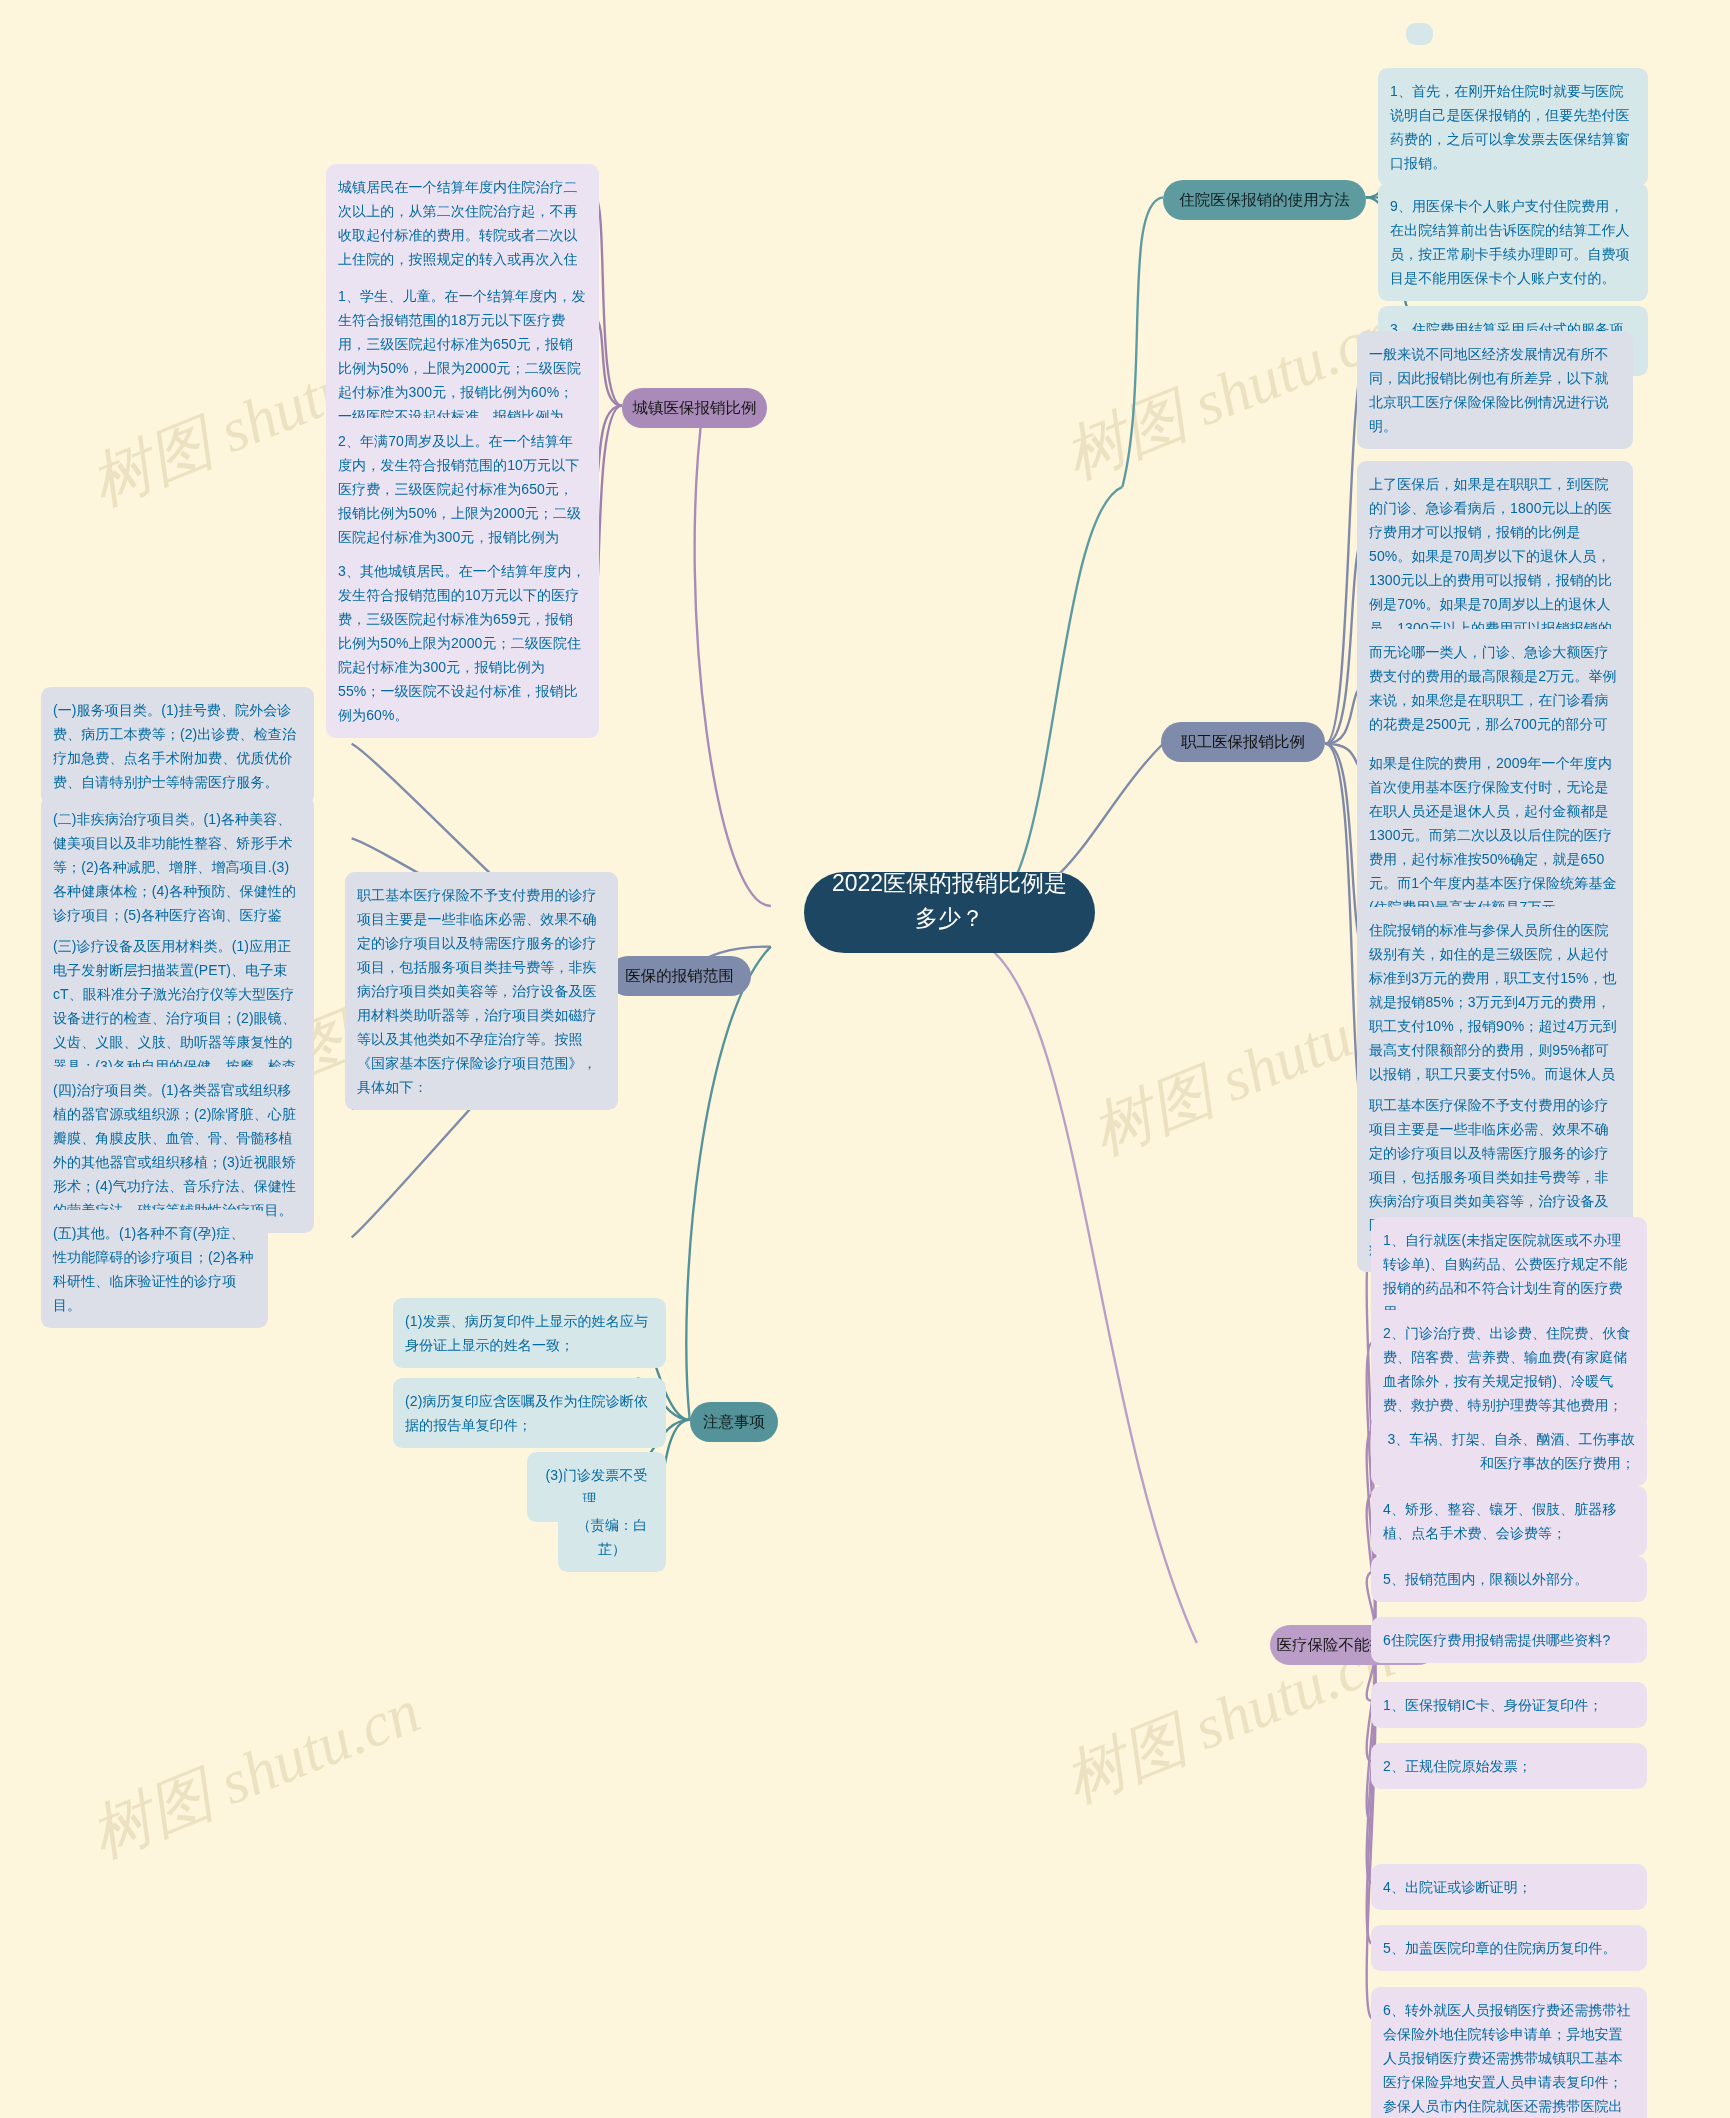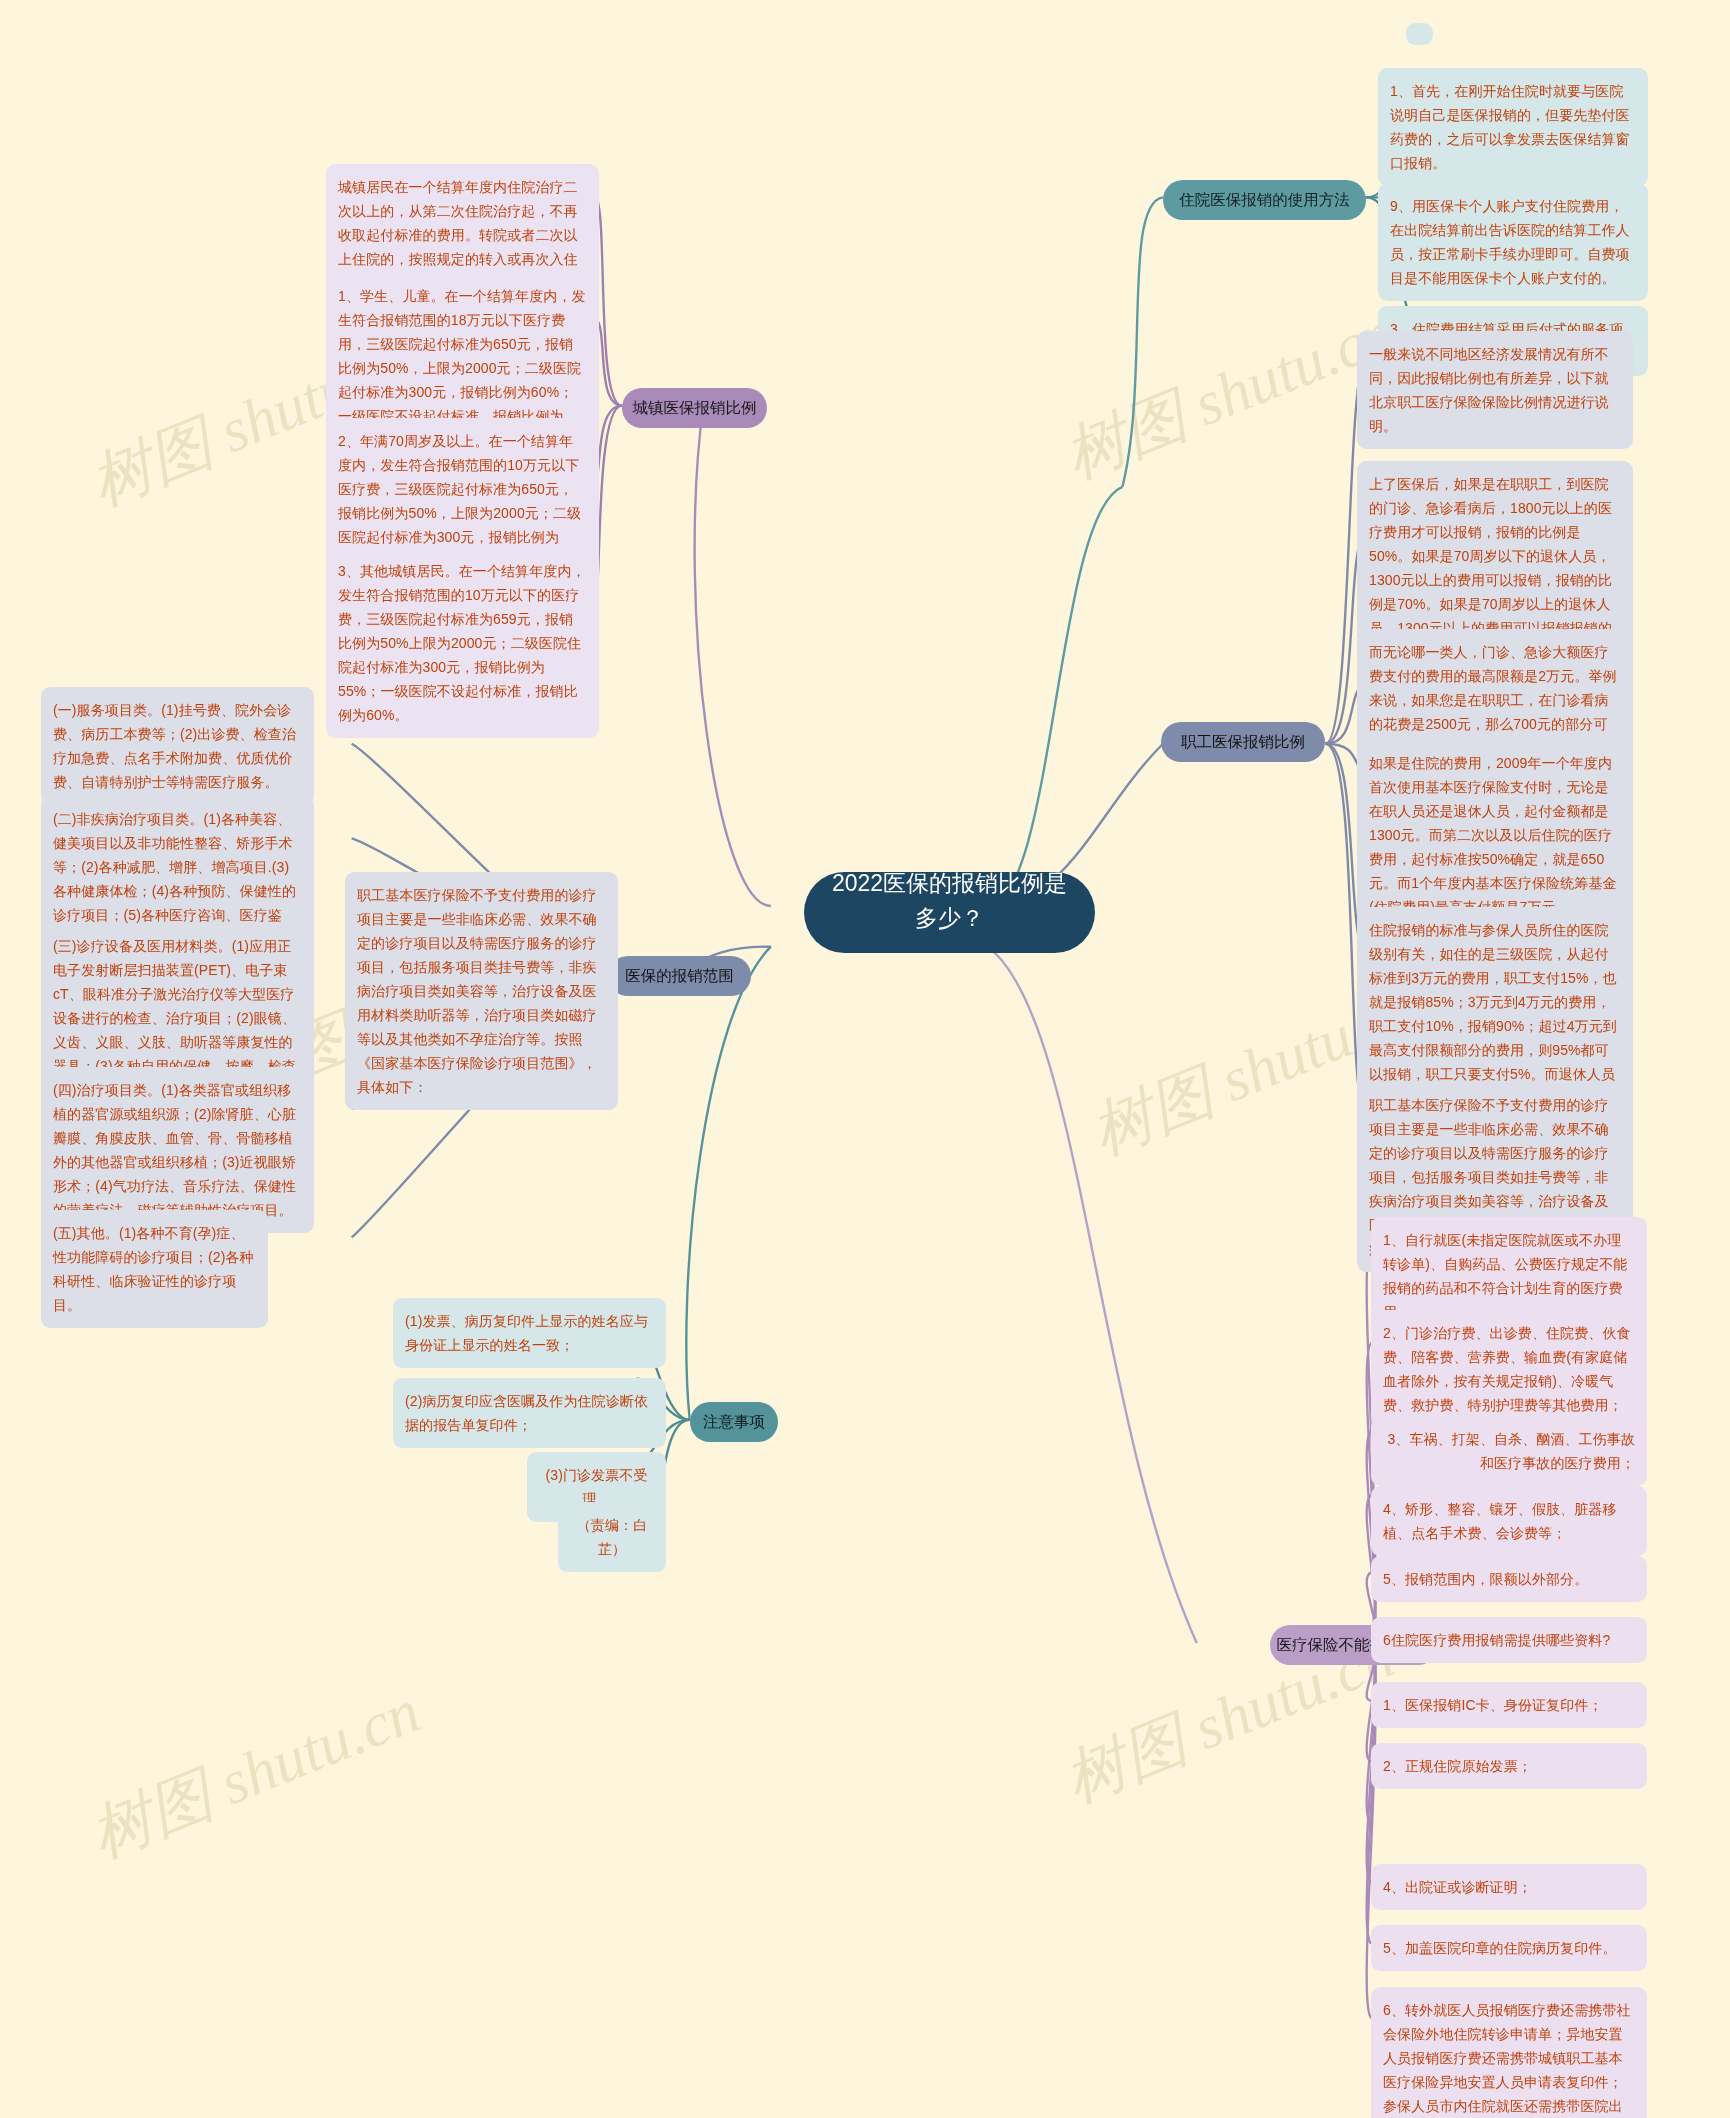--- a/index.html
+++ b/index.html
@@ -14,21 +14,21 @@
   #canvas { position:absolute; inset:0; }
   svg.links { position:absolute; left:0; top:0; width:1731px; height:2119px; pointer-events:none; }
 
   
   .leaf {
     position:absolute;
     border-radius: 9.5px;
     padding: 10.8px 12px;
     font-size: 14px;
     line-height: 1.72;
-    color: #c2410c;
+    color: #0369a1;
     letter-spacing: 0.1px;
   }
   .leaf.purple  { background:#ece3f2; }
   .leaf.grey    { background:#dcdee8; }
   .leaf.teal    { background:#d6e7ea; }
   .leaf.lilac   { background:#ece0f0; }
 
   
   .branch {
     position:absolute;

